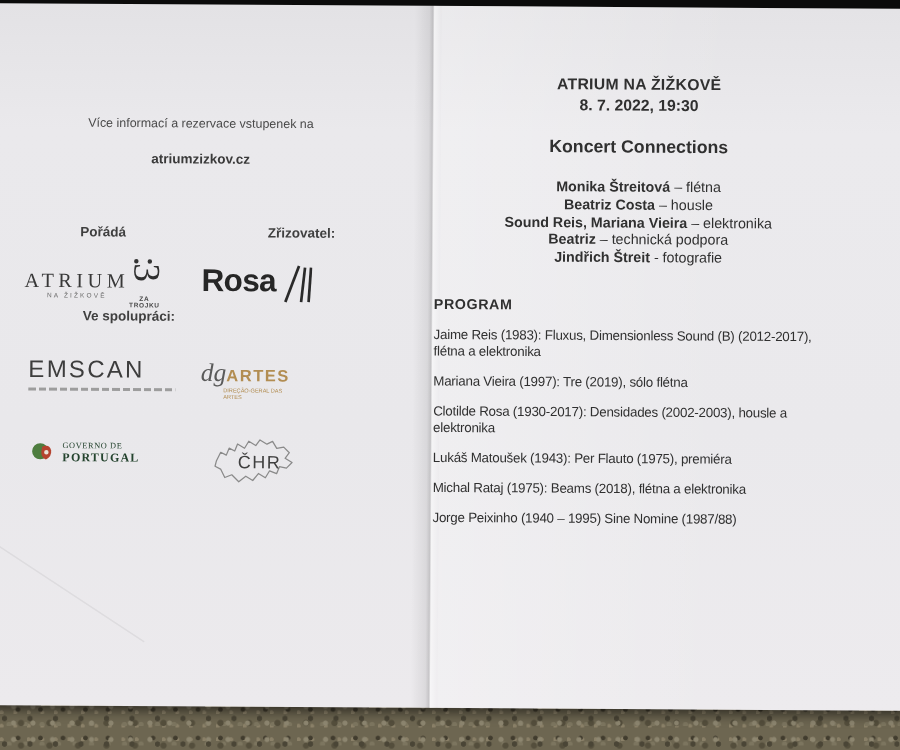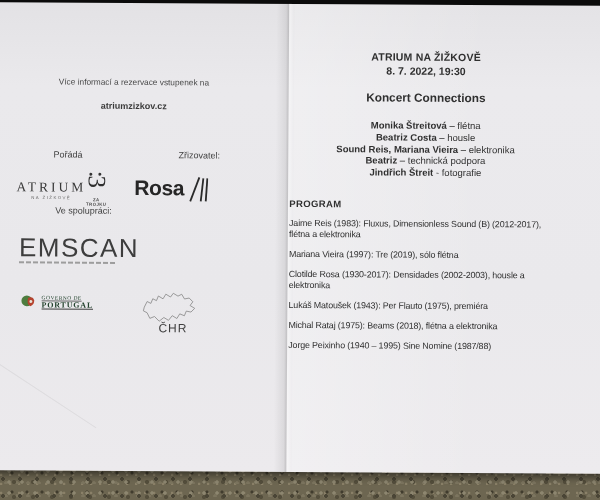--- a/index.html
+++ b/index.html
@@ -51,21 +51,21 @@
     position:absolute;left:-8px;top:392px;width:120px;height:1px;
     background:rgba(0,0,0,0.06);transform:rotate(33deg);
   }
 
   
   .left{position:absolute;left:0;top:0;width:288px;height:100%;color:#3c3c3c;}
   .info-line{position:absolute;top:74px;left:0;width:276px;text-align:center;
     font-size:8.3px;color:#4a4a4a;margin:0;}
   .website{position:absolute;top:98px;left:0;width:276px;text-align:center;
     font-size:9px;font-weight:bold;color:#3a3a3a;margin:0;}
-  .lbl{position:absolute;font-size:9px;font-weight:normal;color:#3f3f3f;padding-left:20px;}
+  .lbl{position:absolute;font-size:9px;font-weight:bold;color:#3f3f3f;padding-left:20px;}
   .lbl-porada{left:38px;top:147px;}
   .lbl-zriz{left:163px;top:147px;}
   .lbl-spolu{left:40px;top:203px;}
 
   .atrium-logo{position:absolute;left:20px;top:177px;width:72px;text-align:center;}
   .atrium-word{font-family:"Liberation Serif",serif;font-size:13.5px;letter-spacing:3px;
     color:#383838;display:block;}
   .atrium-sub{display:block;font-size:6px;letter-spacing:2px;color:#6b6b6b;
     transform:scale(0.72);transform-origin:center top;margin-top:0px;white-space:nowrap;}
 
@@ -75,38 +75,38 @@
   .trojka-3{display:inline-block;font-family:"Liberation Serif",serif;font-size:25px;
     font-weight:400;color:#2f2f2f;transform:rotate(90deg);line-height:30px;}
   .trojka-label{position:absolute;left:-4px;top:31px;width:36px;font-size:6px;font-weight:bold;
     letter-spacing:0.6px;color:#4a4a4a;transform:scale(0.72);transform-origin:center top;}
 
   .praha{position:absolute;left:139px;top:172px;display:flex;align-items:flex-start;}
   .praha-word{font-size:21px;font-weight:bold;color:#262626;letter-spacing:-0.4px;line-height:26px;}
   .praha-strokes{margin-left:4px;margin-top:0px;}
 
   .emscan{position:absolute;left:24px;top:235px;}
-  .emscan-word{font-size:26px;font-weight:400;letter-spacing:1.5px;color:#3d3d3d;line-height:20px;}
+  .emscan-word{font-size:16px;font-weight:400;letter-spacing:1.5px;color:#3d3d3d;line-height:20px;}
   .emscan-tagline{display:block;margin-top:1px;width:98px;height:2px;
     background:repeating-linear-gradient(90deg,#9d9d9d 0 5px,transparent 5px 7px);}
 
   .dgartes{position:absolute;left:139px;top:236px;}
   .dg{font-family:"Liberation Serif",serif;font-style:italic;font-size:17px;color:#5a5a5a;}
   .artes{font-size:11px;font-weight:bold;letter-spacing:1px;color:#b28d52;}
   .dg-sub{display:block;font-size:6px;color:#b28d52;width:70px;line-height:6.5px;
     transform:scale(0.62);transform-origin:left top;margin-left:15px;margin-top:0;}
 
-  .governo{position:absolute;left:26px;top:290px;display:flex;align-items:center;gap:4px;text-decoration:underline;}
+  .governo{position:absolute;left:26px;top:290px;display:flex;align-items:center;gap:4px;}
   .gov-text{display:flex;flex-direction:column;font-family:"Liberation Serif",serif;color:#24432e;}
   .gov-line1{font-size:6.5px;letter-spacing:0.5px;transform:scale(0.85);transform-origin:left bottom;}
   .gov-line2{font-size:8px;font-weight:bold;letter-spacing:0.8px;}
 
   .chr{position:absolute;left:146px;top:285px;width:56px;height:42px;}
   .chr-text{position:absolute;left:18px;top:13px;font-size:12px;letter-spacing:1px;
-    color:#3f3f3f;font-weight:500;margin-top:20px;}
+    color:#3f3f3f;font-weight:500;}
 
   
   .right{position:absolute;left:292px;top:46px;width:276px;color:#303030;}
   .venue{font-size:10.5px;font-weight:bold;text-align:center;margin:0;letter-spacing:0.2px;}
   .datetime{font-size:10.5px;font-weight:bold;text-align:center;margin:2px 0 0 0;}
   .concert-title{font-size:11.8px;font-weight:bold;text-align:center;margin:14px 0 0 0;}
   .artists{margin-top:15px;text-align:center;font-size:9.5px;line-height:11.8px;}
   .artist-name{font-weight:bold;}
   .program-label{font-size:9.5px;font-weight:bold;letter-spacing:0.4px;margin:20px 0 0 2px;}
   .program p{font-size:8.9px;letter-spacing:-0.15px;line-height:11px;
@@ -151,20 +151,24 @@
         </svg>
       </div>
 
       <div class="lbl lbl-spolu">Ve spolupráci:</div>
 
       <div class="emscan">
         <span class="emscan-word">EMSCAN</span>
         <span class="emscan-tagline"></span>
       </div>
 
+      <div class="dgartes">
+        <span class="dg">dg</span><span class="artes">ARTES</span>
+        <span class="dg-sub">DIREÇÃO-GERAL DAS ARTES</span>
+      </div>
 
       <div class="governo">
         <svg width="17" height="18" viewBox="0 0 17 18">
           <circle cx="6.2" cy="8.5" r="5.4" fill="#4e7d3f"></circle>
           <path d="M7.5 5.5 Q12.5 3.5 13.5 8 Q14 12 10 14 Q6.5 12.5 7 8.5 Z" fill="#b5432f"></path>
           <circle cx="10.3" cy="9.2" r="1.5" fill="#e7e3d8"></circle>
         </svg>
         <span class="gov-text">
           <span class="gov-line1">GOVERNO DE</span>
           <span class="gov-line2">PORTUGAL</span>

